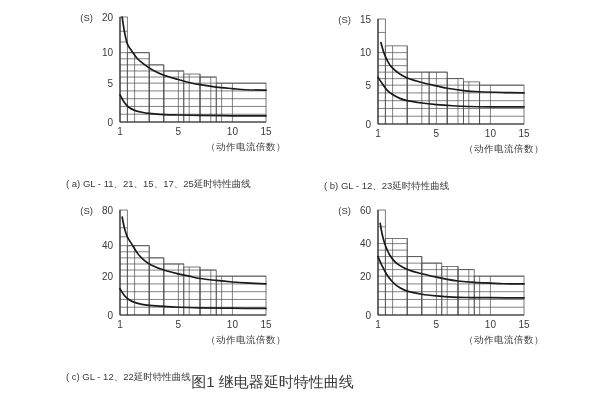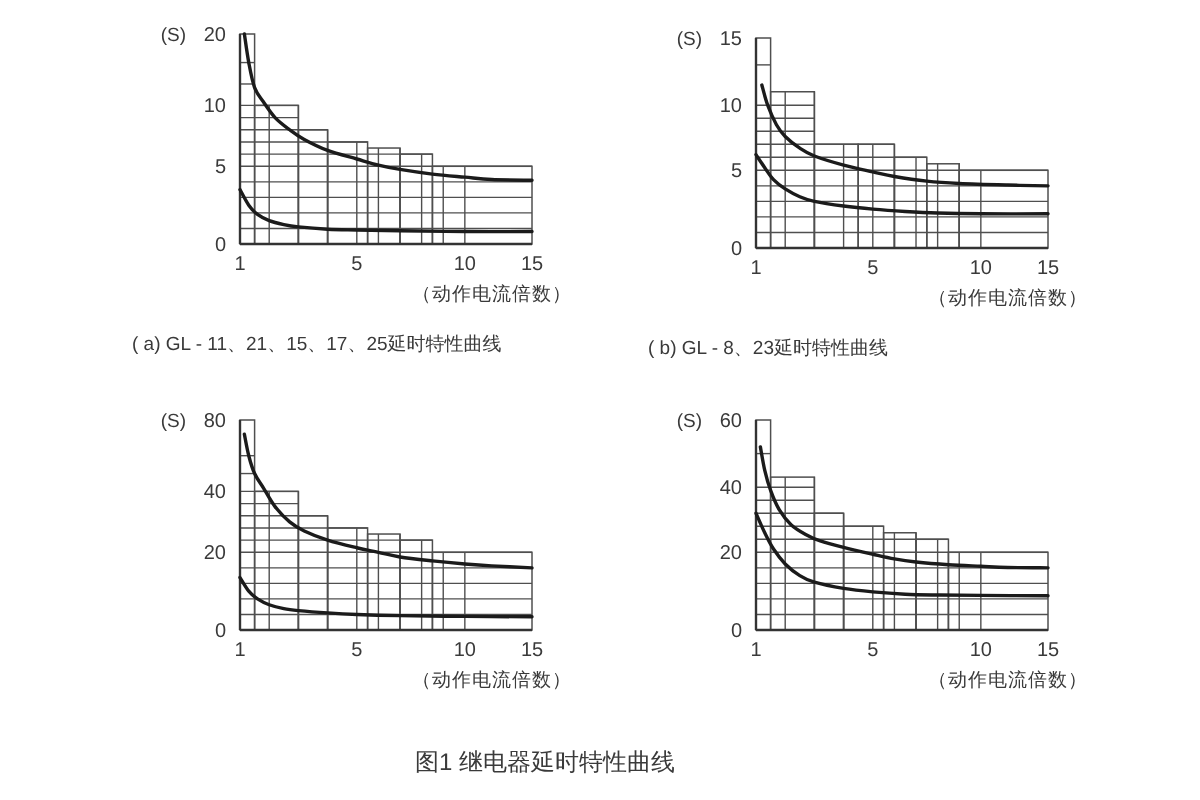--- a/index.html
+++ b/index.html
@@ -1,22 +1,22 @@
 <!DOCTYPE html>
 <html><head>
 <meta charset="utf-8">
 <style>
   html,body{margin:0;padding:0;background:#ffffff;}
   .page{position:relative;width:600px;height:400px;background:#ffffff;overflow:hidden;
         font-family:"Liberation Sans","DejaVu Sans",sans-serif;color:#3a3a3a;}
   .chart{position:absolute;width:250px;}
   .chart svg{display:block;}
   .xtitle{width:236px;text-align:right;font-size:9.5px;margin-top:1px;color:#3a3a3a;letter-spacing:0.5px;}
-  .cap{font-size:9.5px;margin-top:12px;padding-left:16px;color:#3a3a3a;white-space:nowrap;}
-  .figcap{position:absolute;top:373px;left:0;width:545px;text-align:center;font-size:12px;color:#3a3a3a;}
+  .cap{font-size:9.5px;margin-top:24px;padding-left:16px;color:#3a3a3a;white-space:nowrap;}
+  .figcap{position:absolute;top:373px;left:0;width:545px;text-align:center;font-size:15px;color:#3a3a3a;}
   #chartA{left:50px;top:8px;}
   #chartB{left:308px;top:10px;}
   #chartC{left:50px;top:201px;}
   #chartD{left:308px;top:201px;}
 </style>
 </head>
 <body>
 
 <div class="page">
 
@@ -105,21 +105,21 @@
         <text x="63" y="78.65" text-anchor="end" font-size="10" fill="#3a3a3a">5</text>
         <text x="63" y="46.099999999999994" text-anchor="end" font-size="10" fill="#3a3a3a">10</text>
         <text x="63" y="12.5" text-anchor="end" font-size="10" fill="#3a3a3a">15</text>
         <text x="43" y="12.5" text-anchor="end" font-size="9.5" fill="#3a3a3a">(S)</text>
         <text x="70" y="127" text-anchor="middle" font-size="10" fill="#3a3a3a">1</text>
         <text x="128.4" y="127" text-anchor="middle" font-size="10" fill="#3a3a3a">5</text>
         <text x="182.42000000000002" y="127" text-anchor="middle" font-size="10" fill="#3a3a3a">10</text>
         <text x="216" y="127" text-anchor="middle" font-size="10" fill="#3a3a3a">15</text>
       </svg>
     <div class="xtitle">（动作电流倍数）</div>
-    <div class="cap">( b) GL - 8、23延时特性曲线</div>
+    <div class="cap">( b) GL - 12、23延时特性曲线</div>
   </div>
 
   <div class="chart" id="chartC">
     <svg width="236" height="132" viewBox="0 0 236 132">
         <rect x="70" y="9" width="7.299999999999997" height="105" fill="none" stroke="#4f4f4f" stroke-width="0.75"></rect>
         <rect x="77.3" y="44.7" width="21.900000000000006" height="69.3" fill="none" stroke="#4f4f4f" stroke-width="0.75"></rect>
         <rect x="99.2" y="56.879999999999995" width="14.600000000000009" height="57.120000000000005" fill="none" stroke="#4f4f4f" stroke-width="0.75"></rect>
         <rect x="113.80000000000001" y="62.97" width="20.00199999999998" height="51.03" fill="none" stroke="#4f4f4f" stroke-width="0.75"></rect>
         <rect x="133.802" y="66.015" width="16.206000000000017" height="47.985" fill="none" stroke="#4f4f4f" stroke-width="0.75"></rect>
         <rect x="150.008" y="69.06" width="16.20599999999999" height="44.94" fill="none" stroke="#4f4f4f" stroke-width="0.75"></rect>
@@ -153,20 +153,21 @@
         <text x="63" y="78.65" text-anchor="end" font-size="10" fill="#3a3a3a">20</text>
         <text x="63" y="48.2" text-anchor="end" font-size="10" fill="#3a3a3a">40</text>
         <text x="63" y="12.5" text-anchor="end" font-size="10" fill="#3a3a3a">80</text>
         <text x="43" y="12.5" text-anchor="end" font-size="9.5" fill="#3a3a3a">(S)</text>
         <text x="70" y="127" text-anchor="middle" font-size="10" fill="#3a3a3a">1</text>
         <text x="128.4" y="127" text-anchor="middle" font-size="10" fill="#3a3a3a">5</text>
         <text x="182.42000000000002" y="127" text-anchor="middle" font-size="10" fill="#3a3a3a">10</text>
         <text x="216" y="127" text-anchor="middle" font-size="10" fill="#3a3a3a">15</text>
       </svg>
     <div class="xtitle">（动作电流倍数）</div>
+    <div class="cap">( c) GL - 12、22延时特性曲线</div>
   </div>
 
   <div class="chart" id="chartD">
     <svg width="236" height="132" viewBox="0 0 236 132">
         <rect x="70" y="9" width="7.299999999999997" height="105" fill="none" stroke="#4f4f4f" stroke-width="0.75"></rect>
         <rect x="77.3" y="37.55999999999999" width="21.900000000000006" height="76.44000000000001" fill="none" stroke="#4f4f4f" stroke-width="0.75"></rect>
         <rect x="99.2" y="55.62" width="14.600000000000009" height="58.38" fill="none" stroke="#4f4f4f" stroke-width="0.75"></rect>
         <rect x="113.80000000000001" y="62.13" width="20.00199999999998" height="51.87" fill="none" stroke="#4f4f4f" stroke-width="0.75"></rect>
         <rect x="133.802" y="65.38499999999999" width="16.206000000000017" height="48.61500000000001" fill="none" stroke="#4f4f4f" stroke-width="0.75"></rect>
         <rect x="150.008" y="68.64" width="16.20599999999999" height="45.36" fill="none" stroke="#4f4f4f" stroke-width="0.75"></rect>

